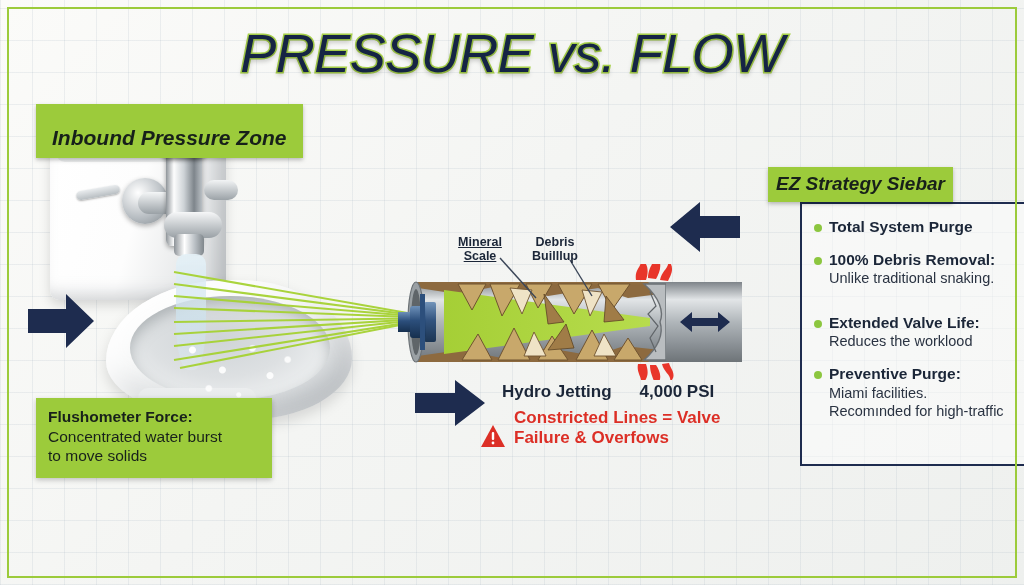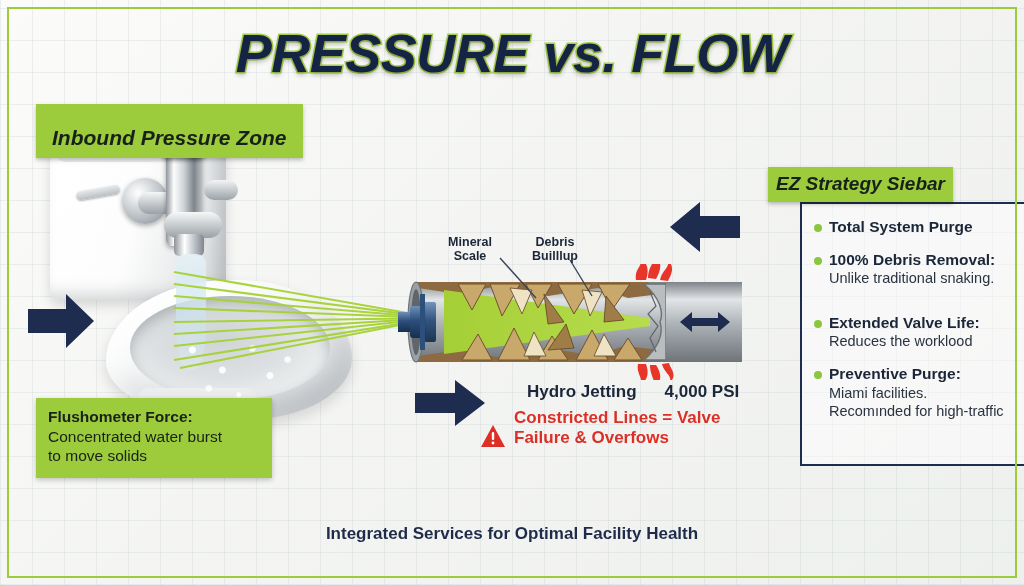--- a/index.html
+++ b/index.html
@@ -17,21 +17,21 @@
   
   #frame{
     position:absolute; left:7px; top:7px; right:7px; bottom:7px;
     border:2px solid #9ccb3b; pointer-events:none; z-index:40;
   }
 
   
   #title{
     position:absolute; left:0; right:0; top:22px;
     text-align:center;
-    font-size:54px; font-weight:bold; font-style:italic;
+    font-size:54px; font-weight:normal; font-style:italic;
     letter-spacing:-.5px;
     color:#152444;
     -webkit-text-stroke:3px #a8d24a;
     paint-order:stroke fill;
     text-shadow:0 3px 5px rgba(0,0,0,.25);
     z-index:25;
   }
 
   
   .greenlabel{
@@ -160,28 +160,28 @@
 
   
   #pipe{position:absolute; left:398px; top:264px; width:362px; height:116px; z-index:14;}
 
   
   .callout{
     position:absolute; z-index:24;
     font-size:12.5px; font-weight:bold; line-height:1.14; color:#1b2638;
     text-align:center;
   }
-  #callout-mineral{left:440px; top:235px; width:60px;}
+  #callout-mineral{left:450px; top:235px; width:60px;text-decoration:underline;}
   #callout-debris{left:524px; top:235px; width:62px;}
 
   
   #hydro-row{
     position:absolute; left:502px; top:382px; z-index:24;
     font-size:17px; font-weight:bold; color:#1b2638;
-    display:flex; gap:28px; align-items:baseline;margin-left:25px;
+    display:flex; gap:28px; align-items:baseline;
   }
   #warn-row{
     position:absolute; left:480px; top:408px; z-index:24;
     display:flex; align-items:flex-start; gap:8px;
   }
   #warn-text{
     font-size:17px; font-weight:bold; line-height:1.2; color:#dc2f26;
     max-width:232px;
   }
 
@@ -402,16 +402,15 @@
     <div class="s-item">
       <span class="s-bullet"></span>
       <span class="s-body">
         <div class="s-head">Preventive Purge:</div>
         <div class="s-sub">Miami facilities.</div>
         <div class="s-sub">Recomınded for high-traffic</div>
       </span>
     </div>
   </div>
 
-  <div id="footer">Integrated Services for Optimal Facility Health</div>
 
   <div id="frame"></div>
 </div>
 
 </body></html>

